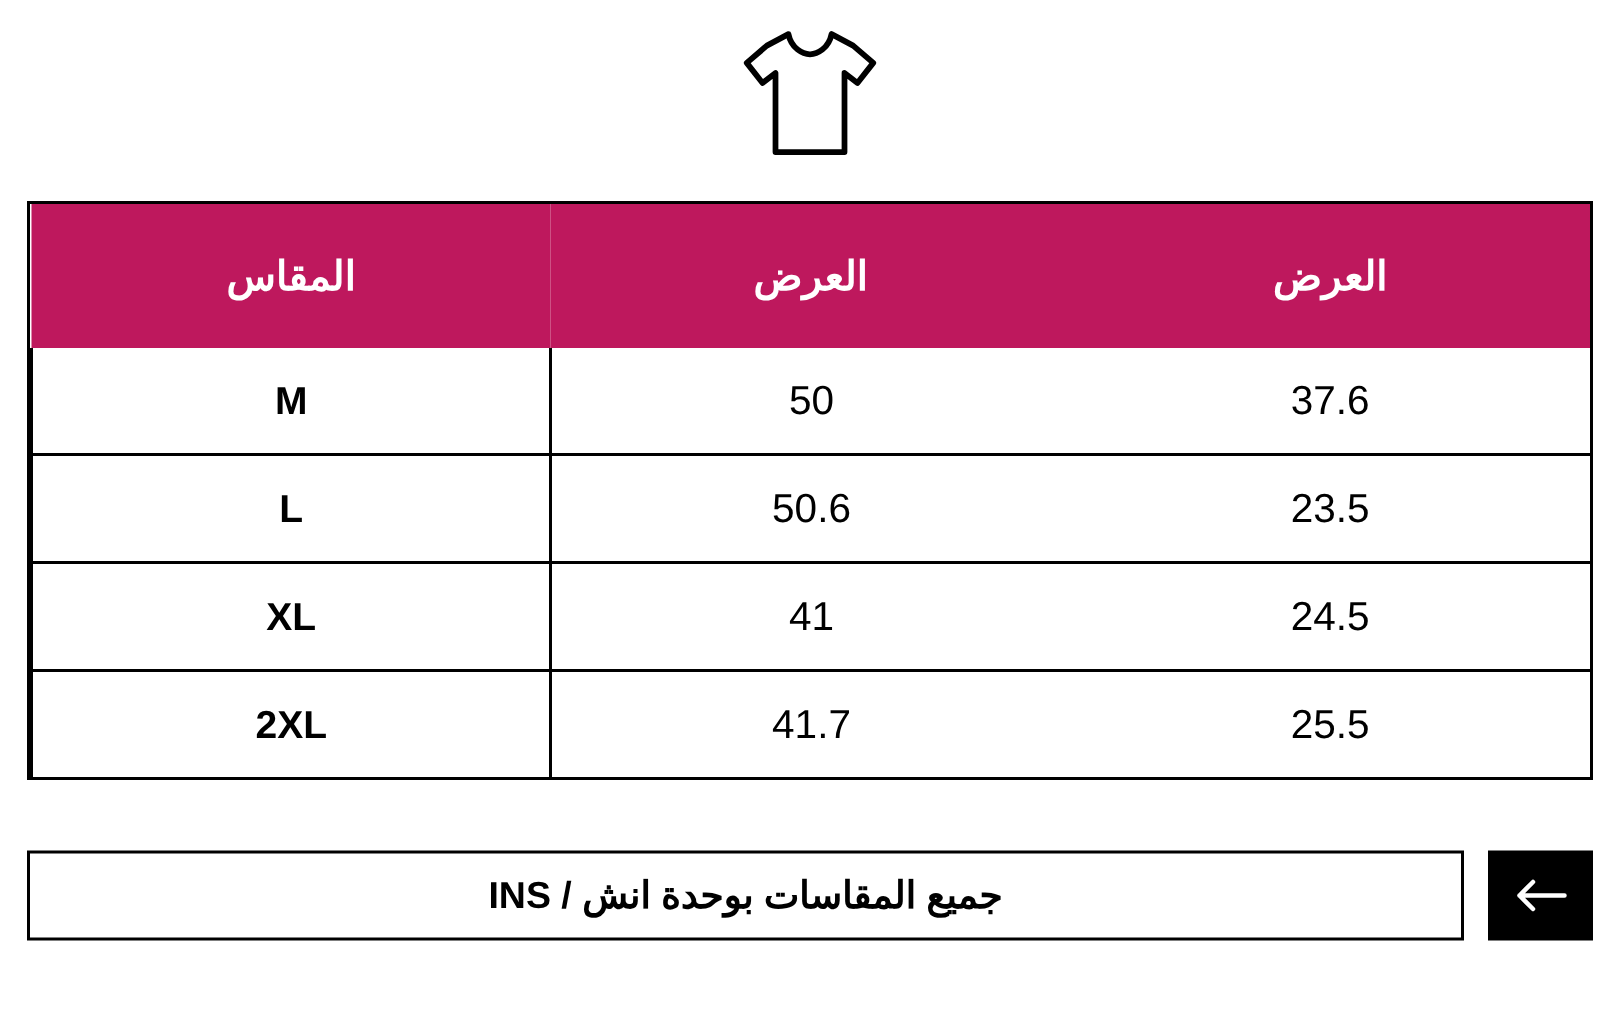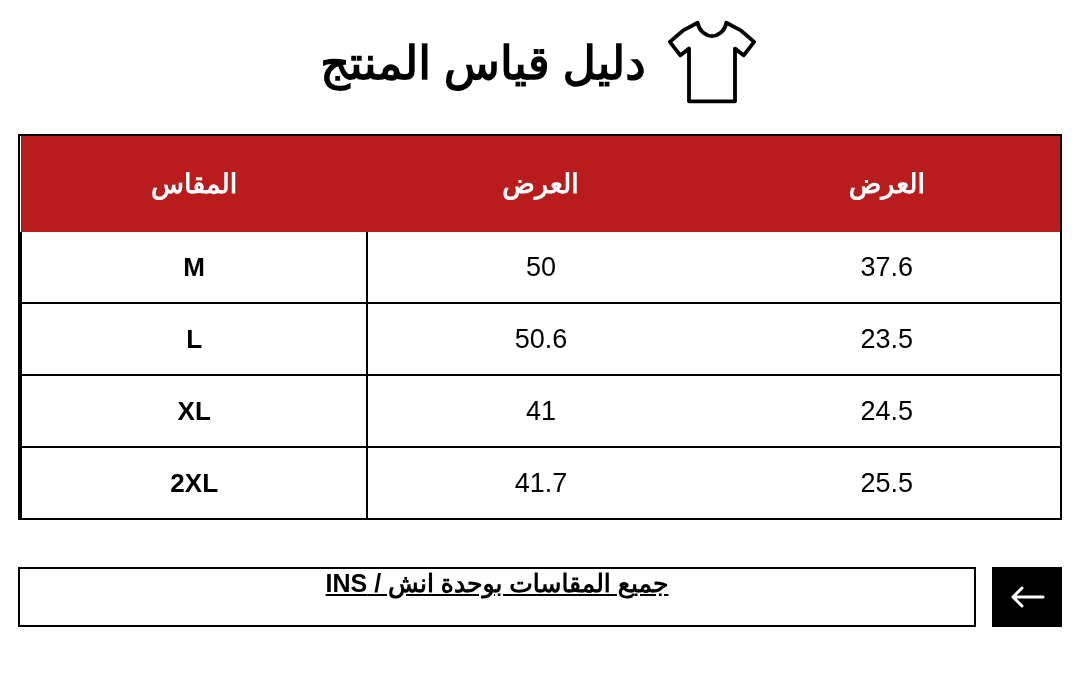--- a/index.html
+++ b/index.html
@@ -50,21 +50,21 @@
     margin: 24px 18px 0 18px;
     border: 2px solid #000;
     box-sizing: border-box;
   }
   table.size-table {
     width: 100%;
     border-collapse: collapse;
     table-layout: fixed;
   }
   table.size-table thead th {
-    background: #b91c1c;
+    background: #be185d;
     color: #ffffff;
     font-size: 27px;
     font-weight: bold;
     height: 96px;
     padding: 0;
     text-align: center;
     vertical-align: middle;
     border: none;
   }
   table.size-table tbody td {
@@ -111,37 +111,36 @@
   }
   .back-button svg {
     width: 40px;
     height: 30px;
     display: block;
   }
   .note-box {
     flex: 1 1 auto;
     border: 2px solid #000;
     display: flex;
+    align-items: center;
     justify-content: center;
     box-sizing: border-box;
-    text-decoration: underline;
   }
   .note-text {
     font-size: 25px;
     font-weight: bold;
     white-space: nowrap;
   }
 </style>
 </head>
 <body>
 
 <div class="page">
 
   <div class="header">
-    <div class="header-title">دليل قياس المنتج</div>
     <span class="shirt-icon-wrap">
       <svg class="shirt-icon" viewBox="0 0 100 96" xmlns="http://www.w3.org/2000/svg">
         <path d="M35 6 L20 14 L6 26 L17 40 L26 33 L26 88 L74 88 L74 33 L83 40 L94 26 L80 14 L65 6 C63 16 55 20 50 20 C45 20 37 16 35 6 Z" fill="none" stroke="#000" stroke-width="4" stroke-linejoin="round" stroke-linecap="round"></path>
       </svg>
     </span>
   </div>
 
   <div class="table-wrap">
     <table class="size-table">
       <thead>

